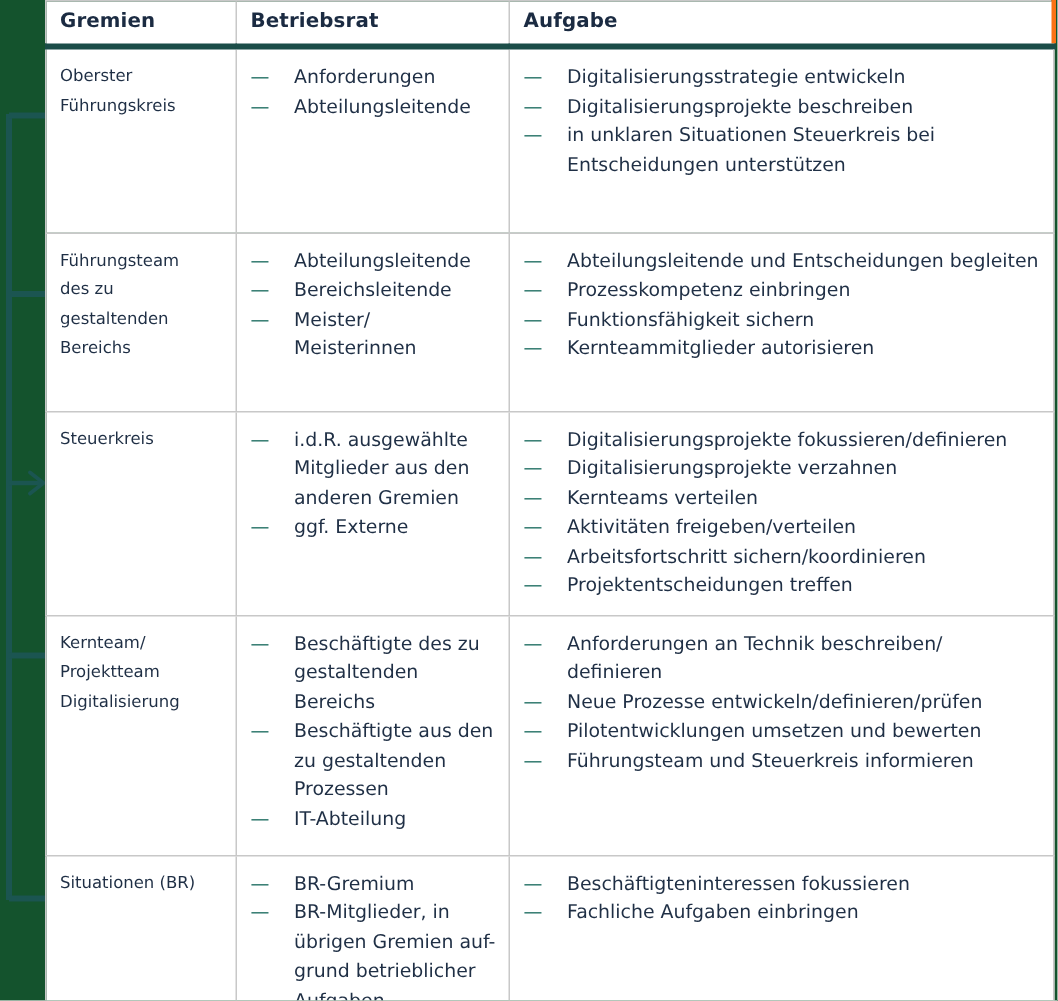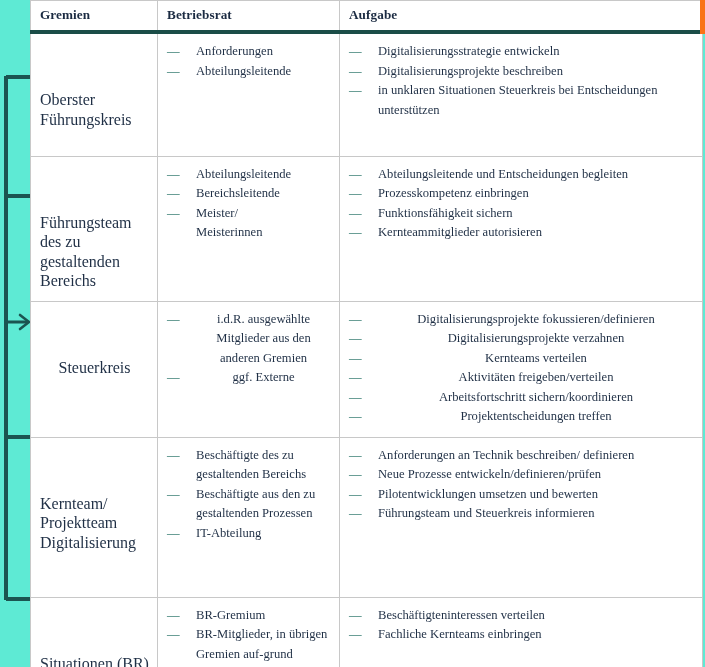--- a/index.html
+++ b/index.html
@@ -9,22 +9,21 @@
   }
   body {
     font-family: "DejaVu Sans", "Liberation Sans", sans-serif;
     -webkit-font-smoothing: antialiased;
   }
   #root {
     position: relative;
     width: 705px;
     height: 667px;
     overflow: hidden;
-    background: #5eead4;
-    font-family: Liberation Serif, serif;
+    background: #14532d;
   }
 
   
   .bracket-layer {
     position: absolute;
     left: 0;
     top: 0;
     width: 36px;
     height: 667px;
     pointer-events: none;
@@ -51,38 +50,37 @@
     vertical-align: top;
     font-size: 13.2px;
     font-weight: bold;
     color: #1b2b42;
     padding: 6px 8px 7px 9px;
     border-left: 1px solid #c8c8c8;
     border-top: 1px solid #c8c8c8;
     background: #ffffff;
     letter-spacing: 0.1px;
   }
-  thead th:last-child { border-right: 5px solid #f97316; }
+  thead th:last-child { border-right: 3px solid #f97316; }
   thead tr { border-bottom: 4px solid #1b4d48; }
 
   tbody td {
     vertical-align: top;
     border-left: 1px solid #c8c8c8;
     border-bottom: 1px solid #c8c8c8;
     padding: 8px 8px 10px 9px;
     background: #ffffff;
   }
   tbody td:last-child { border-right: 1px solid #c8c8c8; }
   tbody tr:first-child td { border-top: none; }
 
   .cell-title {
-    font-size: 16px;
+    font-size: 11px;
     color: #1f2f45;
     line-height: 19.5px;
-    margin-top: 48px;
   }
 
   ul.dashlist {
     list-style: none;
     margin: 0;
     padding: 0;
   }
   ul.dashlist li {
     position: relative;
     font-size: 12.6px;
@@ -95,21 +93,21 @@
     position: absolute;
     left: 0;
     top: 0;
     color: #1b6b5f;
     font-size: 12.6px;
     line-height: 19.5px;
   }
 
   .row-h1 { height: 124px; }
   .row-h2 { height: 119px; }
-  .row-h3 { height: 134px; text-align: center; }
+  .row-h3 { height: 134px; }
   .row-h4 { height: 160px; }
   .row-h5 { height: 130px; }
 </style>
 </head>
 <body>
 
 <div id="root">
 
   <div class="bracket-layer">
     <svg width="36" height="667" viewBox="0 0 36 667" xmlns="http://www.w3.org/2000/svg">
@@ -230,22 +228,22 @@
             <div class="cell-title">Situationen (BR)</div>
           </td>
           <td>
             <ul class="dashlist">
                 <li><span class="dash">—</span><span>BR-Gremium</span></li>
                 <li><span class="dash">—</span><span>BR-Mitglieder, in übrigen Gremien auf-grund betrieblicher Aufgaben</span></li>
               </ul>
           </td>
           <td>
             <ul class="dashlist">
-                <li><span class="dash">—</span><span>Beschäftigteninteressen verteilen</span></li>
-                <li><span class="dash">—</span><span>Fachliche Kernteams einbringen</span></li>
+                <li><span class="dash">—</span><span>Beschäftigteninteressen fokussieren</span></li>
+                <li><span class="dash">—</span><span>Fachliche Aufgaben einbringen</span></li>
               </ul>
           </td>
         </tr>
       </tbody>
     </table>
   </div>
 
 </div>
 
 </body></html>

